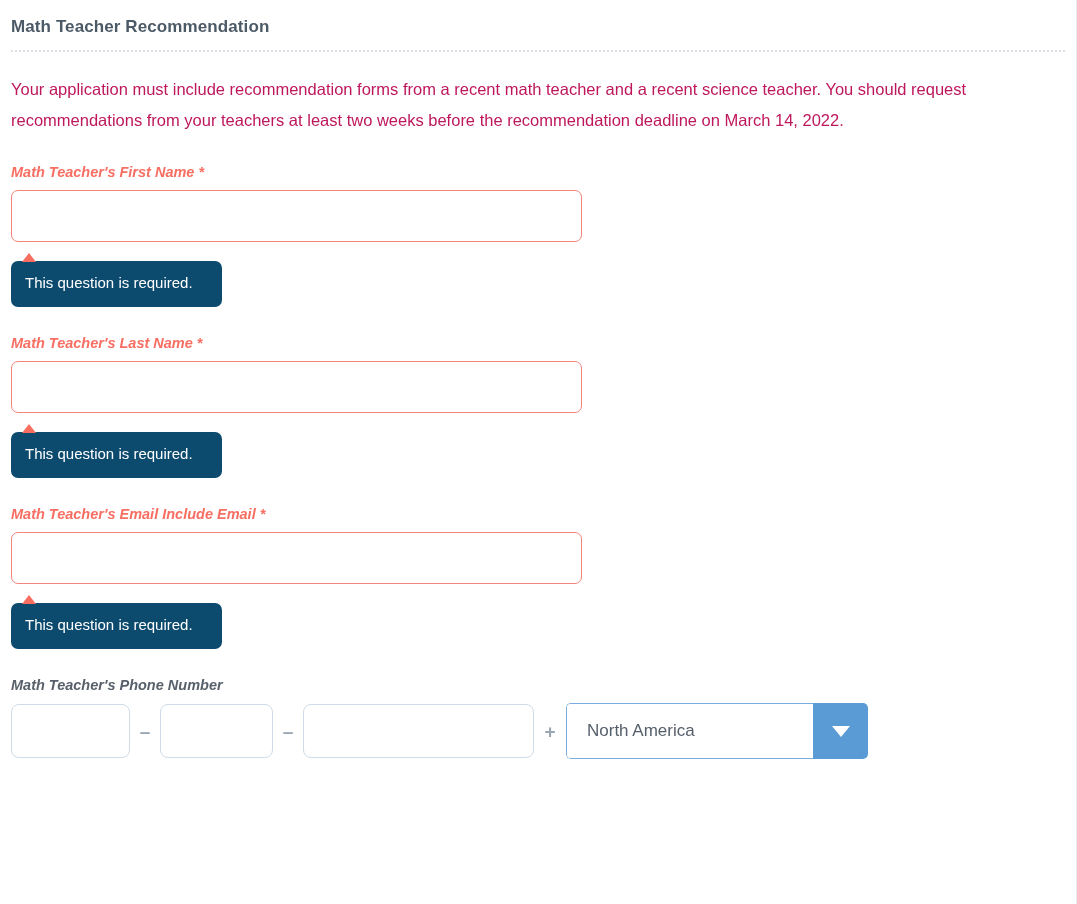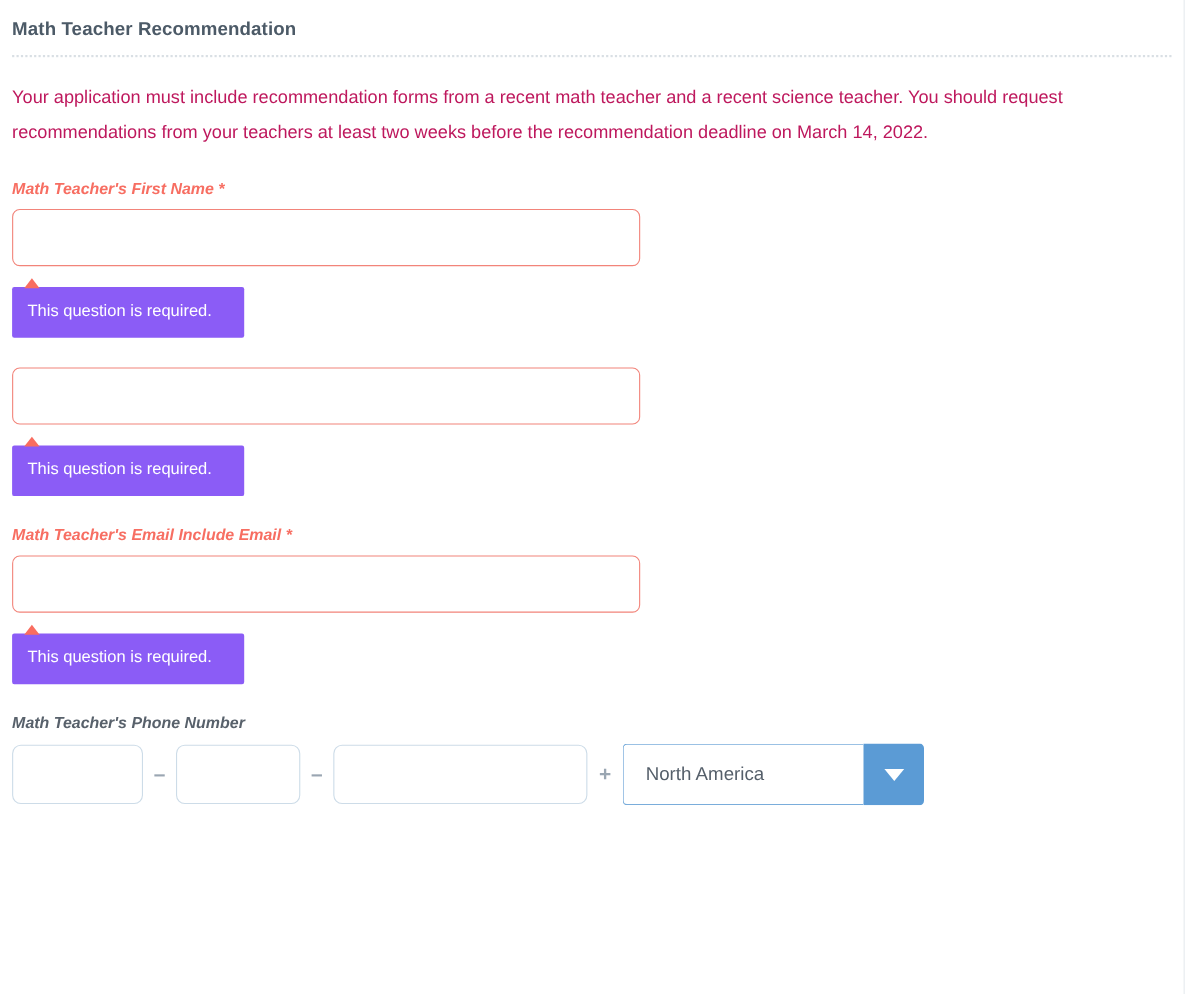--- a/index.html
+++ b/index.html
@@ -88,25 +88,25 @@
 
   
   .error-tip-wrap {
     position: relative;
     margin-top: 19px;
     height: 46px;
   }
   .error-tip {
     position: relative;
     display: inline-block;
-    background: #8b5cf6;
+    background: #0c4a6e;
     color: #ffffff;
     font-size: 15px;
     line-height: 18px;
-    border-radius: 2px;
+    border-radius: 7px;
     padding: 13px 22px 15px 14px;
     min-width: 211px;
   }
   .error-tip::before {
     content: "";
     position: absolute;
     top: -8px;
     left: 11px;
     width: 0;
     height: 0;
@@ -152,22 +152,22 @@
     font-size: 19px;
     font-weight: bold;
     line-height: 1;
     user-select: none;
   }
 
   .select-wrap {
     display: flex;
     align-items: stretch;
     height: 56px;
-    width: 274px;
-    border-radius: 0;
+    width: 302px;
+    border-radius: 5px;
     overflow: hidden;
   }
   .select-display {
     flex: 1 1 auto;
     border: 1px solid #7aaddb;
     border-right: none;
     background: #ffffff;
     display: flex;
     align-items: center;
     padding-left: 20px;
@@ -207,20 +207,21 @@
 
     <div class="field-block">
       <div class="field-label required-label">Math Teacher's First Name *</div>
       <input class="text-input error-input" type="text" value="" style="">
       <div class="error-tip-wrap">
         <div class="error-tip">This question is required.</div>
       </div>
     </div>
 
     <div class="field-block">
+      <div class="field-label required-label">Math Teacher's Last Name *</div>
       <input class="text-input error-input" type="text" value="" style="">
       <div class="error-tip-wrap">
         <div class="error-tip">This question is required.</div>
       </div>
     </div>
 
     <div class="field-block">
       <div class="field-label required-label">Math Teacher's Email Include Email *</div>
       <input class="text-input error-input" type="text" value="" style="">
       <div class="error-tip-wrap">

